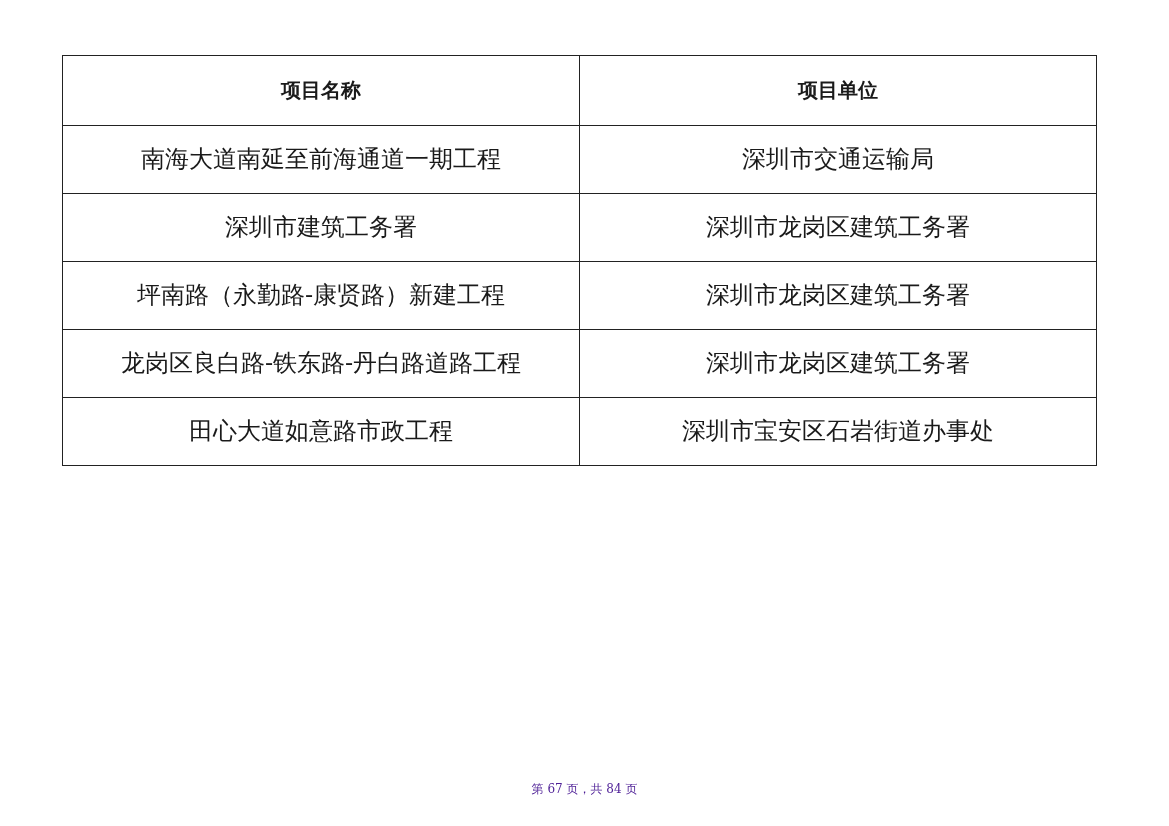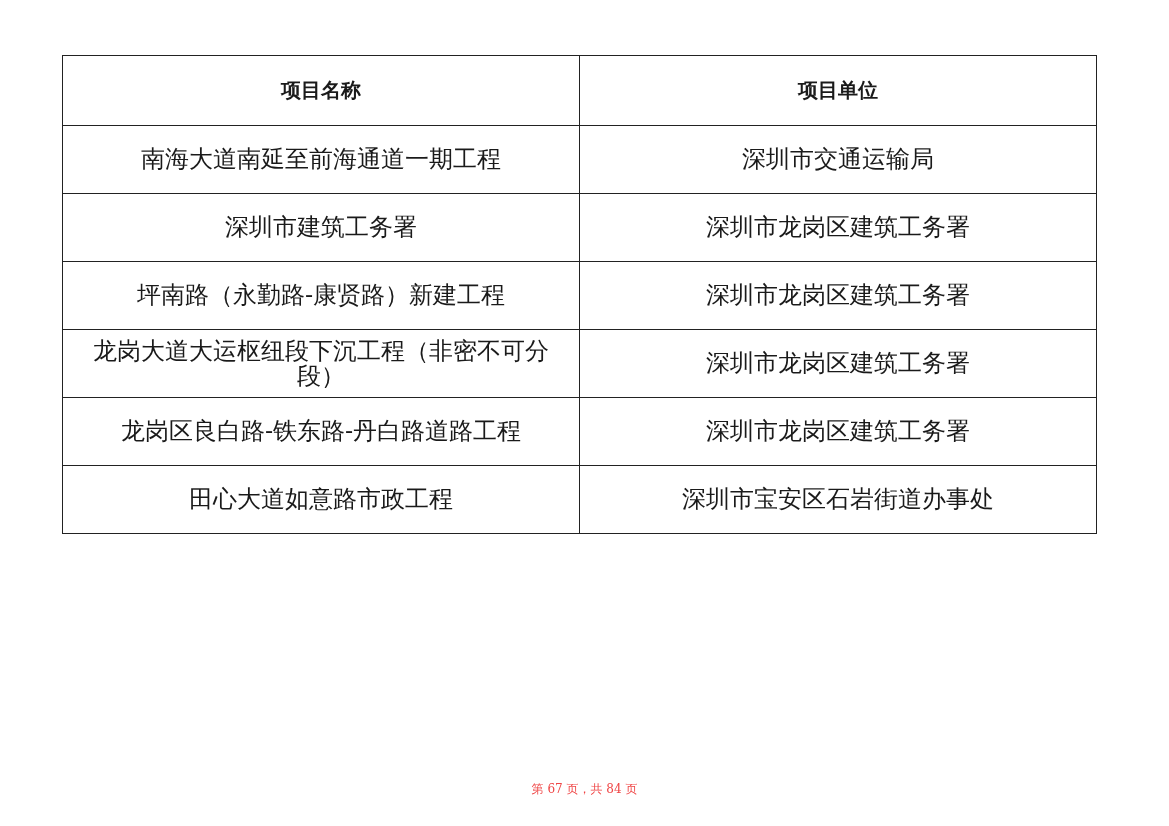--- a/index.html
+++ b/index.html
@@ -6,21 +6,21 @@
   body { width:1169px; height:826px; position:relative; overflow:hidden;
          font-family: "DejaVu Serif", "Liberation Serif", serif; color:#1a1a1a; }
   table { position:absolute; left:62px; top:55px; width:1034px;
           border-collapse:collapse; table-layout:fixed; }
   td, th { border:1.5px solid #222; text-align:center; vertical-align:middle;
            padding:0 10px; font-size:24px; font-weight:normal; line-height:25px; }
   th { height:69px; font-weight:bold; font-family: "DejaVu Sans", "Liberation Sans", sans-serif; font-size:20px; }
   td { height:67px; }
   col.c1 { width:517px; } col.c2 { width:517px; }
   .footer { position:absolute; top:781px; left:0; width:1169px; text-align:center;
-            font-size:12px; color:#ef4444; }
+            font-size:12px; color:#4c1d95; }
 </style>
 </head>
 <body>
 
 <table>
   <colgroup>
       <col class="c1">
       <col class="c2">
     </colgroup>
   <thead>
@@ -36,24 +36,20 @@
     </tr>
     <tr>
       <td>深圳市建筑工务署</td>
       <td>深圳市龙岗区建筑工务署</td>
     </tr>
     <tr>
       <td>坪南路（永勤路-康贤路）新建工程</td>
       <td>深圳市龙岗区建筑工务署</td>
     </tr>
     <tr>
-      <td>龙岗大道大运枢纽段下沉工程（非密不可分段）</td>
-      <td>深圳市龙岗区建筑工务署</td>
-    </tr>
-    <tr>
       <td>龙岗区良白路-铁东路-丹白路道路工程</td>
       <td>深圳市龙岗区建筑工务署</td>
     </tr>
     <tr>
       <td>田心大道如意路市政工程</td>
       <td>深圳市宝安区石岩街道办事处</td>
     </tr>
   </tbody>
 </table>
 

